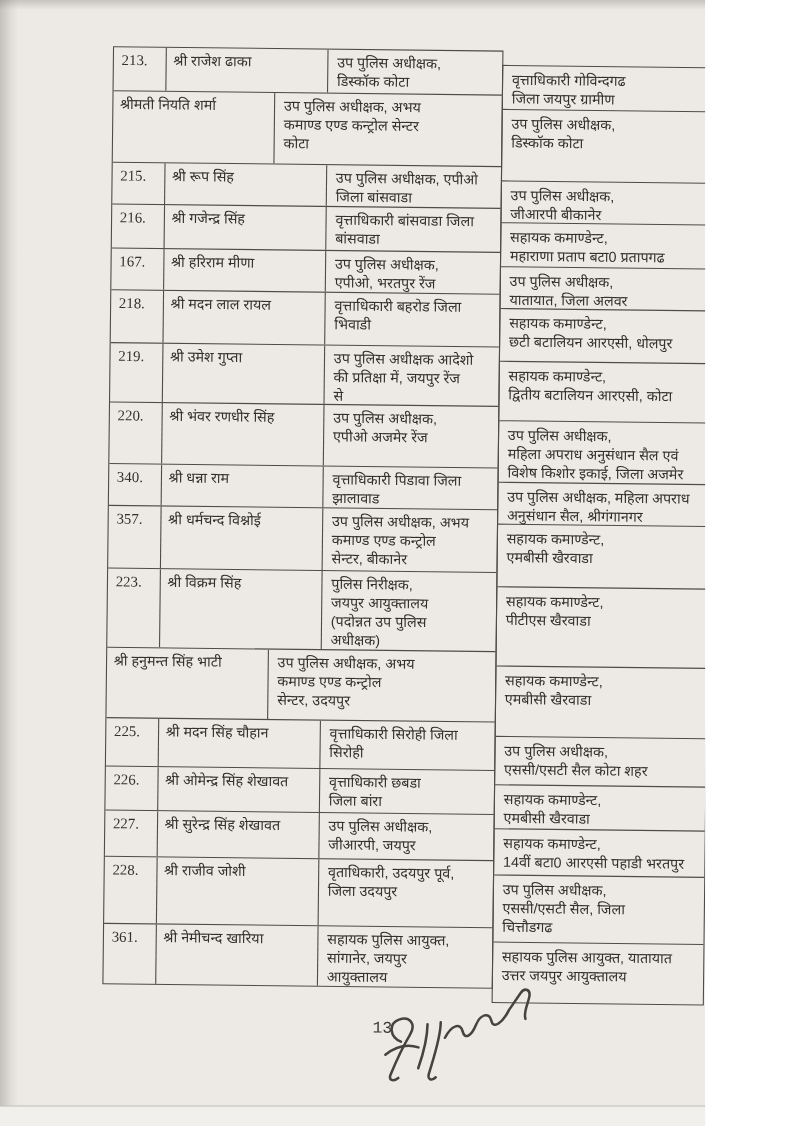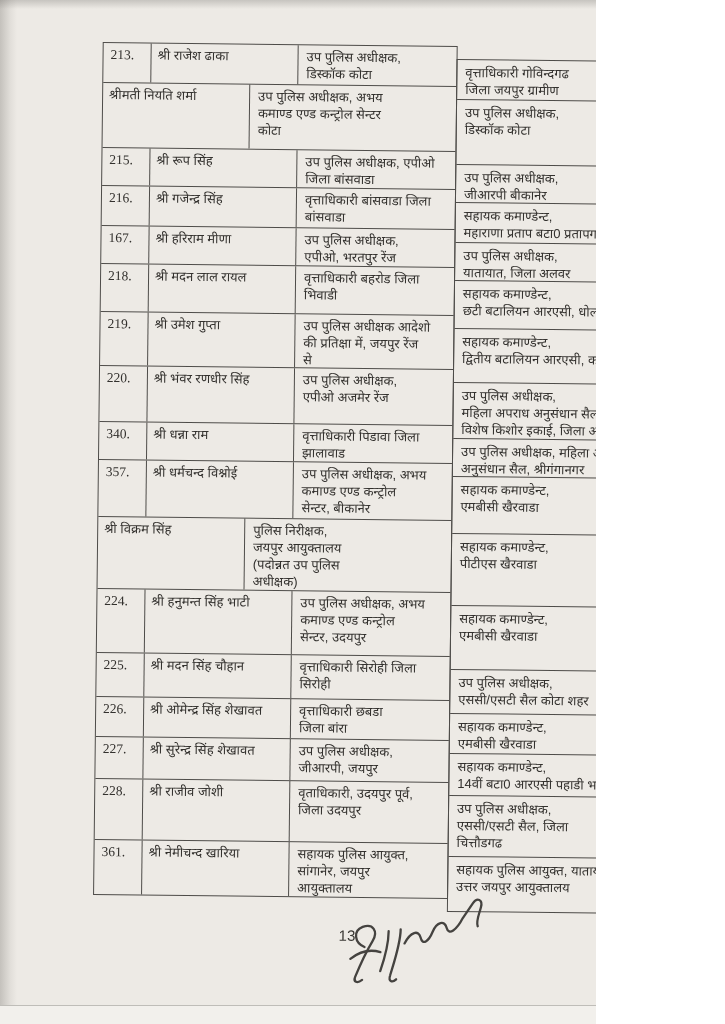--- a/index.html
+++ b/index.html
@@ -3,21 +3,21 @@
 <meta charset="utf-8">
 <style>
   html, body {
     margin: 0; padding: 0;
     width: 725px; height: 1024px;
     overflow: hidden;
     font-family: "Liberation Sans", "DejaVu Sans", sans-serif;
   }
   .sheet {
     position: relative;
-    width: 596px; height: 1024px;
+    width: 641px; height: 1024px;
     background: linear-gradient(180deg, #e9e6e1 0%, #eeebe6 6%, #efece7 45%, #ecm 0%, #ebe8e3 80%, #edebe6 100%);
     background-color: #edeae5;
     overflow: hidden;
   }
   
   .edge-left {
     position: absolute; left: 0; top: 0; width: 17px; height: 1024px;
     background: linear-gradient(to right, rgba(120,117,112,0.35), rgba(120,117,112,0.10) 60%, rgba(120,117,112,0));
     pointer-events: none;
   }
@@ -75,21 +75,21 @@
     box-sizing: border-box;
   }
   .c4 {
     border-bottom: 1px solid #4e4c49;
     padding: 4px 4px 0 8px;
   }
   .c4:last-child { border-bottom: none; }
   
   .page-number {
     position: absolute; left: 344px; top: 927px;
-    font-family: Liberation Sans, sans-serif;
+    font-family: Liberation Mono, monospace;
     font-size: 15px;
     color: #3a3834;
   }
   .signature {
     position: absolute; left: 348px; top: 895px;
     width: 160px; height: 100px;
   }
   .signature path {
     fill: none;
     stroke: #454340;
@@ -162,28 +162,28 @@
 झालावाड</div>
         </div>
         <div class="trow" style="height: 57px;">
           <div class="cell c1">357.</div>
           <div class="cell c2">श्री धर्मचन्द विश्नोई</div>
           <div class="cell c3">उप पुलिस अधीक्षक, अभय
 कमाण्ड एण्ड कन्ट्रोल
 सेन्टर, बीकानेर</div>
         </div>
         <div class="trow" style="height: 72px;">
+          <div class="cell c1">223.</div>
           <div class="cell c2">श्री विक्रम सिंह</div>
           <div class="cell c3">पुलिस निरीक्षक,
 जयपुर आयुक्तालय
 (पदोन्नत उप पुलिस
 अधीक्षक)</div>
         </div>
         <div class="trow" style="height: 64px;">
-          <div class="cell c1">224.</div>
           <div class="cell c2">श्री हनुमन्त सिंह भाटी</div>
           <div class="cell c3">उप पुलिस अधीक्षक, अभय
 कमाण्ड एण्ड कन्ट्रोल
 सेन्टर, उदयपुर</div>
         </div>
         <div class="trow" style="height: 44px;">
           <div class="cell c1">225.</div>
           <div class="cell c2">श्री मदन सिंह चौहान</div>
           <div class="cell c3">वृत्ताधिकारी सिरोही जिला
 सिरोही</div>

